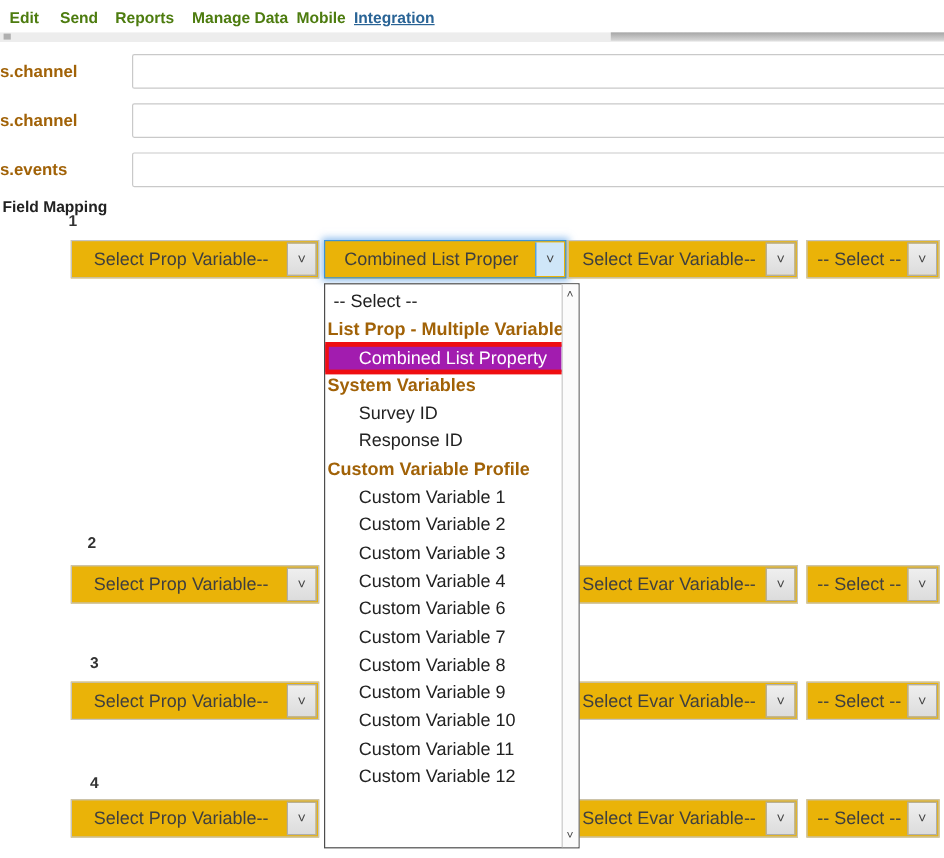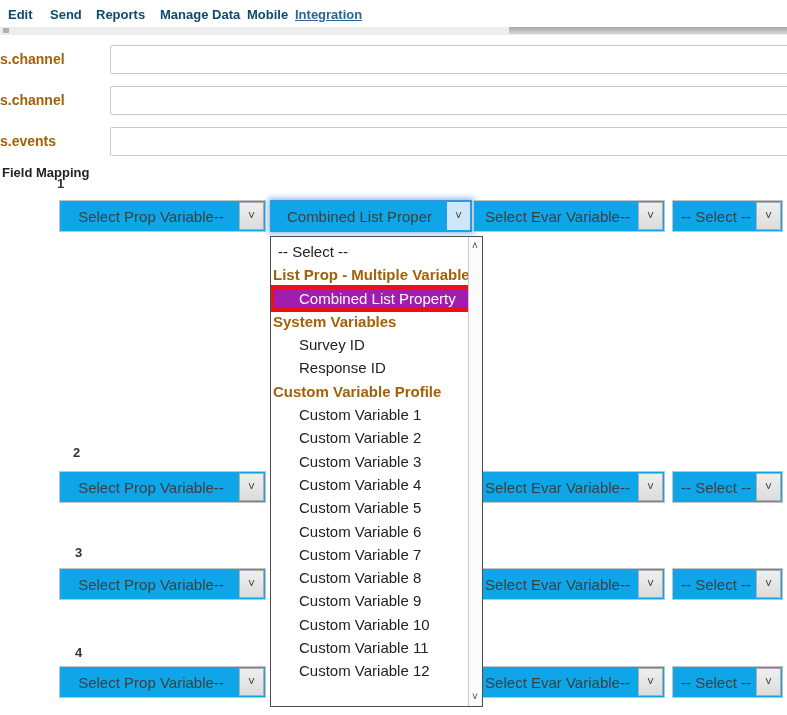--- a/index.html
+++ b/index.html
@@ -4,40 +4,40 @@
 <style>
   html,body{margin:0;padding:0;}
   body{
     width:787px;height:715px;position:relative;overflow:hidden;
     background:#fff;font-family:"Liberation Sans",sans-serif;
     -webkit-font-smoothing:antialiased;
   }
   
   .nav-item{
     position:absolute;top:7px;font-size:13px;font-weight:700;
-    color:#0c4a6e;text-decoration:none;cursor:pointer;white-space:nowrap;
+    color:#4d7c0f;text-decoration:none;cursor:pointer;white-space:nowrap;
   }
   .nav-item.active{text-decoration:underline;color:#2a6496;}
   
   .hscroll{position:absolute;top:27px;left:0;width:787px;height:8px;background:#ededed;}
   .hscroll .thumb{position:absolute;top:0;left:509px;right:0;height:7px;
     background:linear-gradient(#a6a6a6,#d8d8d8);}
   .hscroll .nub{position:absolute;top:1px;left:3px;width:6px;height:5px;background:#b0b0b0;}
   
   .flabel{position:absolute;left:0;width:94px;text-align:left;
     font-size:14px;font-weight:700;color:#a16207;white-space:nowrap;}
   .finput{position:absolute;left:110px;width:667px;height:27px;
     border:1px solid #c9c9c9;border-radius:2px;background:#fff;
     font-family:"Liberation Sans",sans-serif;font-size:14px;color:#333;padding:0 6px;
     box-sizing:content-box;outline:none;}
   .fm-title{position:absolute;left:2px;top:165px;font-size:13px;font-weight:700;color:#222;}
   .row-num{position:absolute;font-size:13px;font-weight:700;color:#333;}
   
   .sel{
-    position:absolute;height:30px;border:1px solid #c4c4c4;background:#0ea5e9;
+    position:absolute;height:30px;border:1px solid #c4c4c4;background:#eab308;
     font-size:15px;color:#3f3f3f;cursor:pointer;
   }
   .sel .sel-text{
     position:absolute;left:2px;right:25px;top:0;bottom:0;
     display:flex;align-items:center;justify-content:center;
     white-space:nowrap;overflow:hidden;
   }
   .sel .sel-btn{
     position:absolute;right:1px;top:1px;bottom:1px;width:23px;
     background:linear-gradient(#efefef,#dcdcdc);border:1px solid #adadad;
@@ -196,21 +196,20 @@
         <div class="ditem grp">List Prop - Multiple Variable</div>
         <div class="ditem opt ind sel-on">Combined List Property<div class="annot-box"></div></div>
         <div class="ditem grp">System Variables</div>
         <div class="ditem opt ind">Survey ID</div>
         <div class="ditem opt ind">Response ID</div>
         <div class="ditem grp">Custom Variable Profile</div>
         <div class="ditem opt ind">Custom Variable 1</div>
         <div class="ditem opt ind">Custom Variable 2</div>
         <div class="ditem opt ind">Custom Variable 3</div>
         <div class="ditem opt ind">Custom Variable 4</div>
-        <div class="ditem opt ind">Custom Variable 5</div>
         <div class="ditem opt ind">Custom Variable 6</div>
         <div class="ditem opt ind">Custom Variable 7</div>
         <div class="ditem opt ind">Custom Variable 8</div>
         <div class="ditem opt ind">Custom Variable 9</div>
         <div class="ditem opt ind">Custom Variable 10</div>
         <div class="ditem opt ind">Custom Variable 11</div>
         <div class="ditem opt ind">Custom Variable 12</div>
       </div>
     </div>
   </div>

